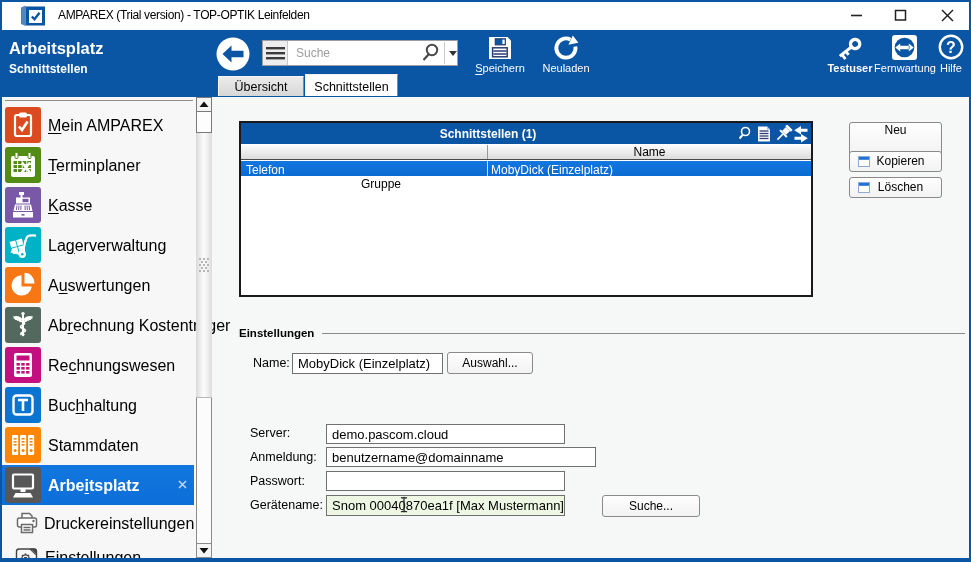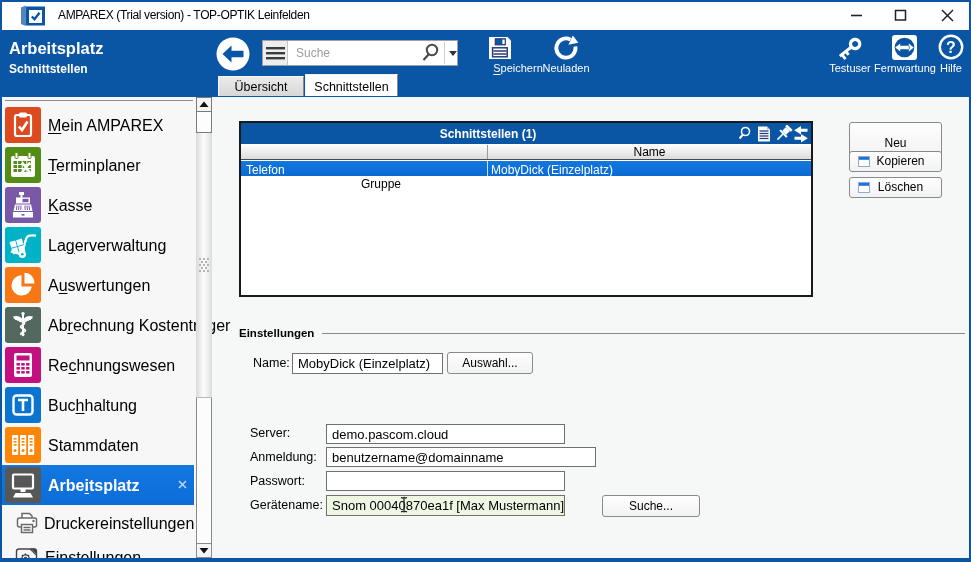--- a/index.html
+++ b/index.html
@@ -58,37 +58,37 @@
 </svg>
 
 <svg class="abs" style="left:489px;top:37px;" width="22" height="22" viewBox="0 0 22 22">
   <path d="M0 0 H18.5 L22 3.5 V22 H0 Z" fill="#fff"></path>
   <rect x="6.3" y="1.8" width="10" height="6" fill="#0a55a4" stroke="#2a3c72" stroke-width="1.2"></rect>
   <rect x="13.4" y="2.6" width="2.3" height="4.4" fill="#fff"></rect>
   <rect x="3.6" y="10.8" width="14.6" height="9" fill="#fff" stroke="#2a3c72" stroke-width="1.5"></rect>
   <line x1="4.5" y1="14" x2="17.5" y2="14" stroke="#2a3c72" stroke-width="1.5"></line>
   <line x1="4.5" y1="17" x2="17.5" y2="17" stroke="#2a3c72" stroke-width="1.5"></line>
 </svg>
-<div class="tblabel abs" style="left:488px;top:62px;width:60px;"><u>S</u>peichern</div>
+<div class="tblabel abs" style="left:470px;top:62px;width:60px;"><u>S</u>peichern</div>
 
 <svg class="abs" style="left:553px;top:35px;" width="28" height="26" viewBox="0 0 28 26">
   <path d="M 17.5 4.6 A 9.6 9.6 0 1 0 22.4 11.5" fill="none" stroke="#fff" stroke-width="3.8"></path>
   <path d="M 15.4 9.8 L 25.4 7.8 L 19.8 0.6 Z" fill="#fff"></path>
 </svg>
 <div class="tblabel abs" style="left:536px;top:62px;width:60px;">Neuladen</div>
 
 <svg class="abs" style="left:835px;top:34px;" width="30" height="28" viewBox="0 0 30 28">
   <g transform="rotate(-38 15 14)">
   <circle cx="21.5" cy="14" r="4.6" fill="none" stroke="#fff" stroke-width="3.4"></circle>
   <rect x="2" y="12.6" width="15.5" height="3" fill="#fff"></rect>
   <rect x="3.2" y="14" width="2.8" height="6" fill="#fff"></rect>
   <rect x="8.2" y="14" width="2.8" height="4.6" fill="#fff"></rect>
   </g>
 </svg>
-<div class="tblabel abs" style="left:820px;top:62px;width:60px;">Testuser</div>
+<div class="tblabel abs" style="left:820px;top:62px;width:60px;font-weight:bold;">Testuser</div>
 
 <svg class="abs" style="left:892px;top:35px;" width="25" height="25" viewBox="0 0 25 25">
   <rect x="0" y="0" width="25" height="25" rx="3" fill="#fff"></rect>
   <circle cx="12.5" cy="12.5" r="9.8" fill="#0a55a4"></circle>
   <path d="M8.2 8.6 L8.2 16.4 L3.2 12.5 Z M16.8 8.6 L16.8 16.4 L21.8 12.5 Z M7.5 10.7 H17.5 V14.3 H7.5 Z" fill="#fff"></path>
 </svg>
 <div class="tblabel abs" style="left:874px;top:62px;width:62px;">Fernwartung</div>
 
 <svg class="abs" style="left:938px;top:34px;" width="26" height="26" viewBox="0 0 26 26">
   <circle cx="13" cy="13" r="11.2" fill="none" stroke="#fff" stroke-width="2.4"></circle>
@@ -338,21 +338,21 @@
 </svg>
 <div class="abs" style="left:241px;top:144px;width:570px;height:16px;background:linear-gradient(#ffffff,#dcdcdc);border-bottom:1px solid #4a4a4a;"></div>
 <div class="abs" style="left:487px;top:145px;width:1px;height:14px;background:#9a9a9a;"></div>
 <div class="abs" style="left:258px;top:145px;width:246px;height:14px;font-size:12px;color:#000;text-align:center;margin-top:32px;">Gruppe</div>
 <div class="abs" style="left:488px;top:145px;width:323px;height:22px;font-size:12px;color:#000;text-align:center;">Name</div>
 <div class="abs" style="left:241px;top:161px;width:570px;height:15px;background:linear-gradient(#1377e0,#0a6ad2);"></div>
 <div class="abs" style="left:487px;top:161px;width:1px;height:15px;background:#cddff5;"></div>
 <div class="abs" style="left:246px;top:163px;font-size:12px;color:#fff;">Telefon</div>
 <div class="abs" style="left:491px;top:163px;font-size:12px;color:#fff;">MobyDick (Einzelplatz)</div>
 
-<div class="abs btn" style="left:849px;top:122px;width:93px;height:34px;padding-top:13px;">Neu</div>
+<div class="abs btn" style="left:849px;top:122px;width:93px;height:34px;padding-top:0;">Neu</div>
 <div class="abs btn" style="left:849px;top:151px;width:93px;height:21px;padding-top:2px;">&nbsp;&nbsp;&nbsp;Kopieren</div>
 <svg class="abs" style="left:858px;top:156px;" width="12" height="11" viewBox="0 0 12 11">
   <rect x="0.5" y="0.5" width="11" height="10" fill="#fff" stroke="#8cacd6" stroke-width="1"></rect>
   <rect x="1" y="1" width="10" height="2.8" fill="#1e72d8"></rect>
 </svg>
 <div class="abs btn" style="left:849px;top:177px;width:93px;height:21px;padding-top:2px;">&nbsp;&nbsp;&nbsp;Löschen</div>
 <svg class="abs" style="left:858px;top:182px;" width="12" height="11" viewBox="0 0 12 11">
   <rect x="0.5" y="0.5" width="11" height="10" fill="#fff" stroke="#8cacd6" stroke-width="1"></rect>
   <rect x="1" y="1" width="10" height="2.8" fill="#1e72d8"></rect>
 </svg>
@@ -362,21 +362,21 @@
 <div class="abs flabel" style="left:253px;top:356px;">Name:</div>
 <div class="abs tbox" style="left:292px;top:353px;width:151px;height:21px;">MobyDick (Einzelplatz)</div>
 <div class="abs btn" style="left:447px;top:352px;width:86px;height:22px;padding-top:3px;">Auswahl...</div>
 <div class="abs flabel" style="left:250px;top:426px;">Server:</div>
 <div class="abs tbox" style="left:326px;top:424px;width:239px;height:20px;">demo.pascom.cloud</div>
 <div class="abs flabel" style="left:250px;top:450px;">Anmeldung:</div>
 <div class="abs tbox" style="left:326px;top:447px;width:270px;height:20px;">benutzername@domainname</div>
 <div class="abs flabel" style="left:250px;top:474px;">Passwort:</div>
 <div class="abs tbox" style="left:326px;top:471px;width:239px;height:20px;"></div>
 <div class="abs flabel" style="left:250px;top:498px;">Gerätename:</div>
-<div class="abs tbox" style="left:326px;top:495px;width:239px;height:21px;background:#eef7e3;text-align:right;">Snom 00040870ea1f [Max Mustermann]</div>
+<div class="abs tbox" style="left:326px;top:495px;width:239px;height:21px;background:#eef7e3;">Snom 00040870ea1f [Max Mustermann]</div>
 <div class="abs btn" style="left:602px;top:495px;width:98px;height:22px;padding-top:3px;">Suche...</div>
 
 <svg class="abs" style="left:398px;top:496px;" width="12" height="17" viewBox="0 0 12 17">
   <g stroke="#2a2a2a" stroke-width="1.3" fill="none">
     <path d="M3 1.5 Q5 2.5 6 1.5 Q7 2.5 9 1.5"></path>
     <line x1="6" y1="2.2" x2="6" y2="15"></line>
     <path d="M3 15.8 Q5 14.8 6 15.8 Q7 14.8 9 15.8"></path>
   </g>
 </svg>
 

